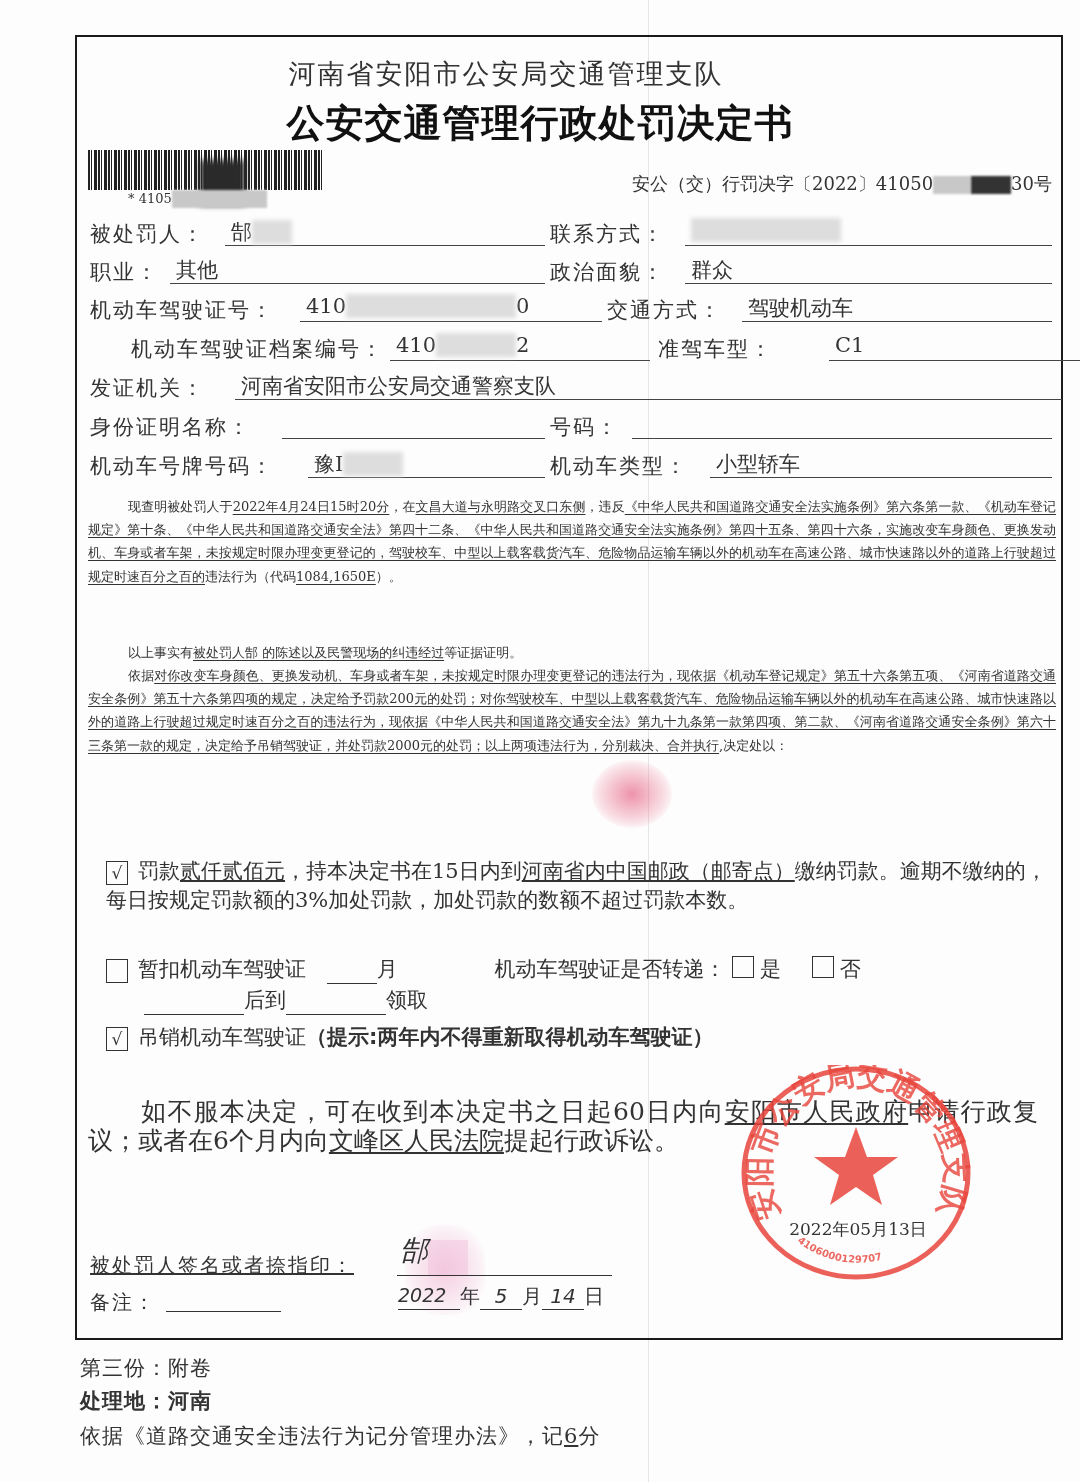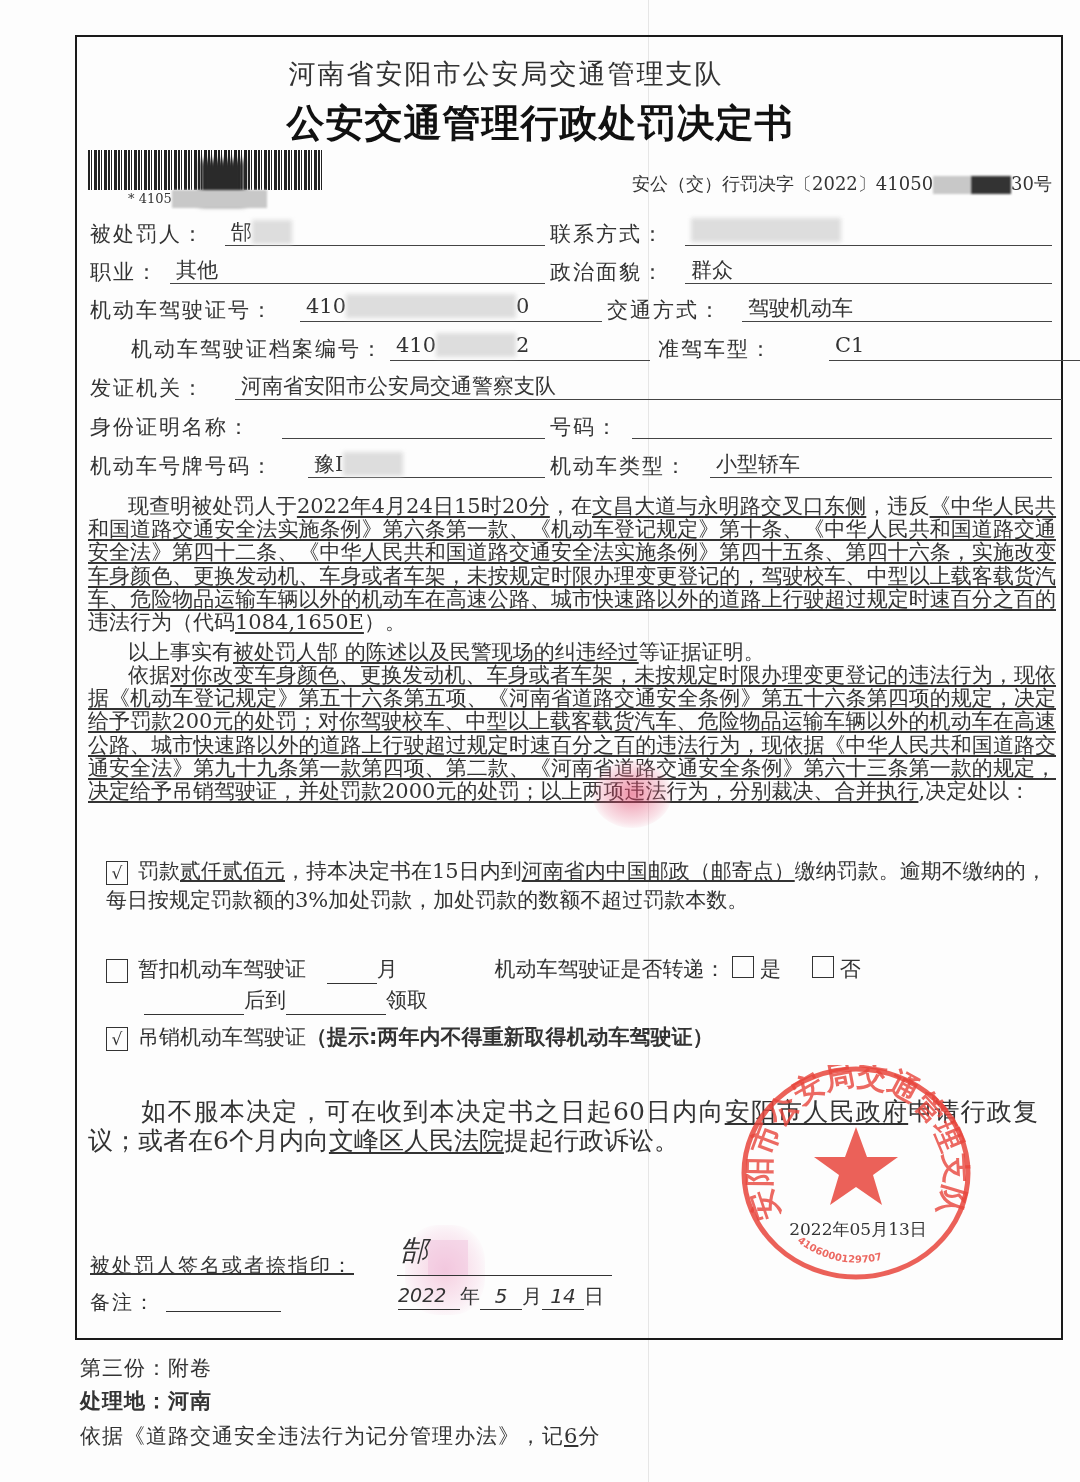--- a/index.html
+++ b/index.html
@@ -23,21 +23,21 @@
 
   .docno { position: absolute; top: 172px; right: 28px; font-size: 18px; color: #333; text-align: center; }
   .redact { display: inline-block; width: 70px; height: 18px; background: #c8c8c8; vertical-align: middle; filter: blur(1px); }
   .redact.dark { background: #333; width: 40px; }
 
   .field { position: absolute; font-size: 21px; color: #333; white-space: nowrap; }
   .field .lbl { letter-spacing: 2px; }
   .uline { position: absolute; border-bottom: 1.5px solid #444; height: 28px; font-size: 21px; color: #333; padding-left: 6px; white-space: nowrap; }
   .blur { display: inline-block; background: #ddd; color: transparent; filter: blur(2px); }
 
-  .para { position: absolute; left: 88px; width: 968px; font-size: 21px; line-height: 23.2px; color: #333; text-align: justify; }
+  .para { position: absolute; left: 88px; width: 968px; font-size: 13px; line-height: 23.2px; color: #333; text-align: justify; }
   .para u { text-decoration: underline; text-decoration-color: #333; text-underline-offset: 3px; }
   .indent { display: inline-block; width: 40px; }
 
   .checkrow { position: absolute; font-size: 21px; color: #333; line-height: 29px; }
   .cbox { display: inline-block; width: 22px; height: 24px; border: 1.5px solid #333; vertical-align: middle;
           text-align: center; font-size: 17px; line-height: 22px; margin-right: 10px; }
   .small-box { display: inline-block; width: 22px; height: 22px; border: 1.5px solid #333; vertical-align: -2px; margin-right: 6px; }
   .blank { display: inline-block; border-bottom: 1.5px solid #333; height: 22px; vertical-align: bottom; }
 
   .stamp { position: absolute; left: 740px; top: 1065px; width: 232px; height: 215px; }

